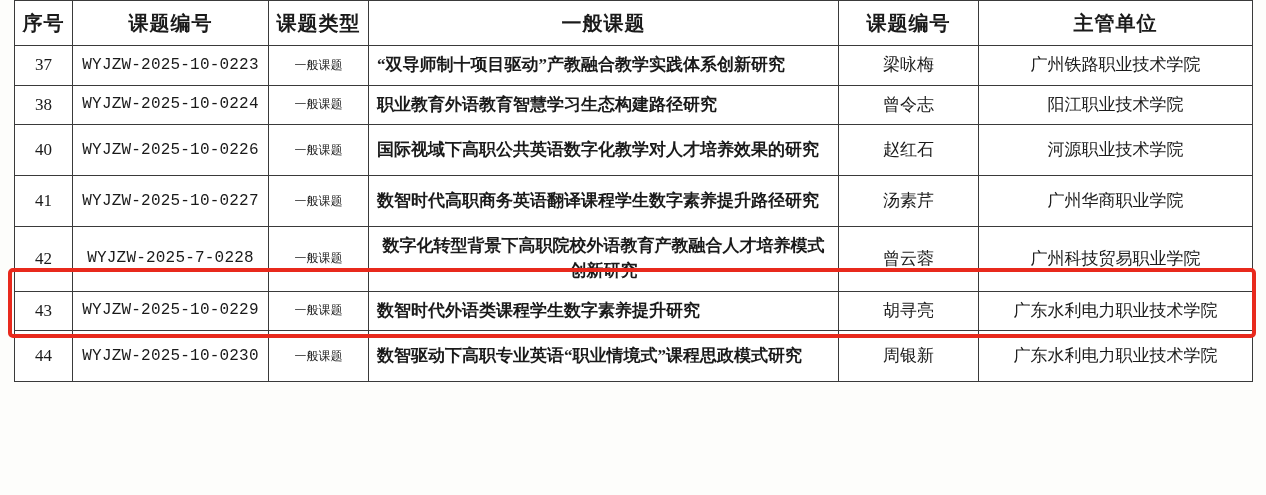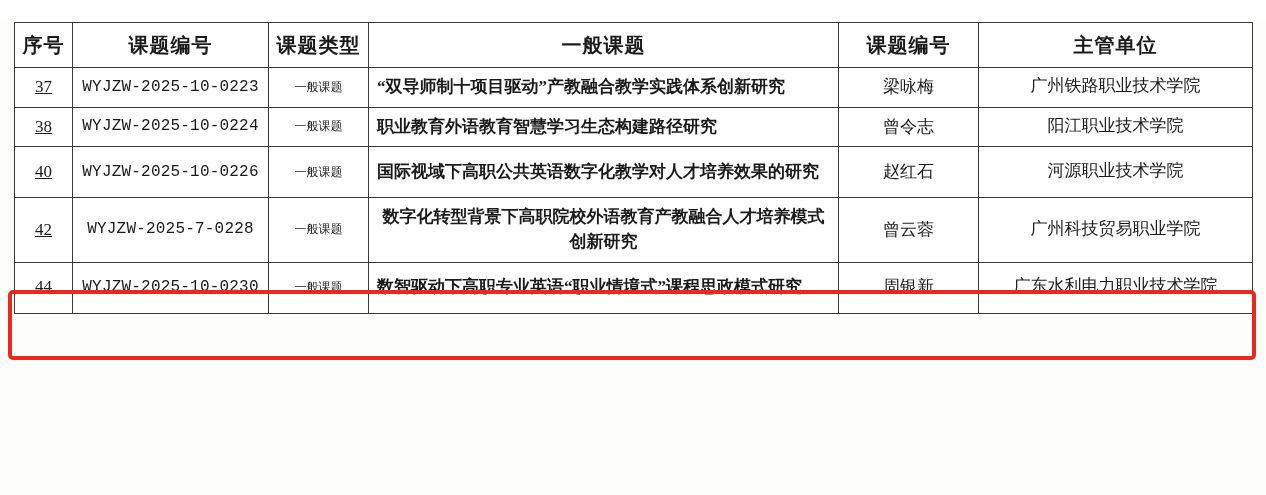--- a/index.html
+++ b/index.html
@@ -16,21 +16,21 @@
   }
   .page {
     position: relative;
     width: 1266px;
     height: 495px;
     background: #fdfdfb;
   }
   table.grant-table {
     border-collapse: collapse;
     width: 1238px;
-    margin: 22px 0 0 14px;
+    margin: 0 0 0 14px;
     table-layout: fixed;
     background: #ffffff;
   }
   table.grant-table col.c-seq    { width: 58px; }
   table.grant-table col.c-code   { width: 196px; }
   table.grant-table col.c-type   { width: 100px; }
   table.grant-table col.c-title  { width: 470px; }
   table.grant-table col.c-leader { width: 140px; }
   table.grant-table col.c-unit   { width: 274px; }
 
@@ -57,26 +57,26 @@
   }
   .cell.center {
     justify-content: center;
     text-align: center;
   }
   .cell.left {
     justify-content: flex-start;
     text-align: center;
     font-weight: bold;
   }
-  td.seq    .cell { font-size: 17px; text-decoration: underline; }
+  td.seq    .cell { font-size: 17px; }
   td.code   .cell { font-size: 16px; letter-spacing: .2px; font-family: "Liberation Mono", "DejaVu Sans Mono", monospace; }
   td.type   .cell { font-size: 12px; }
   td.title  .cell { font-size: 17px; }
   td.leader .cell { font-size: 17px; }
-  td.unit   .cell { font-size: 17px; font-family: Liberation Mono, monospace; }
+  td.unit   .cell { font-size: 17px; }
 
   tr.row-1 td .cell { min-height: 36px; }
   tr.row-2 td .cell { min-height: 50px; }
 
   
   .highlight-box {
     position: absolute;
     border: 4px solid #e8291c;
     border-radius: 5px;
     pointer-events: none;
@@ -163,36 +163,76 @@
           </td>
         <td class="leader">
             <div class="cell center">赵红石</div>
           </td>
         <td class="unit">
             <div class="cell center">河源职业技术学院</div>
           </td>
       </tr>
       <tr class="row-2">
         <td class="seq">
+            <div class="cell center">41</div>
+          </td>
+        <td class="code">
+            <div class="cell center">WYJZW-2025-10-0227</div>
+          </td>
+        <td class="type">
+            <div class="cell center">一般课题</div>
+          </td>
+        <td class="title">
+            <div class="cell left">数智时代高职商务英语翻译课程学生数字素养提升路径研究</div>
+          </td>
+        <td class="leader">
+            <div class="cell center">汤素芹</div>
+          </td>
+        <td class="unit">
+            <div class="cell center">广州华商职业学院</div>
+          </td>
+      </tr>
+      <tr class="row-2">
+        <td class="seq">
             <div class="cell center">42</div>
           </td>
         <td class="code">
             <div class="cell center">WYJZW-2025-7-0228</div>
           </td>
         <td class="type">
             <div class="cell center">一般课题</div>
           </td>
         <td class="title">
             <div class="cell left">数字化转型背景下高职院校外语教育产教融合人才培养模式创新研究</div>
           </td>
         <td class="leader">
             <div class="cell center">曾云蓉</div>
           </td>
         <td class="unit">
             <div class="cell center">广州科技贸易职业学院</div>
+          </td>
+      </tr>
+      <tr class="row-1">
+        <td class="seq">
+            <div class="cell center">43</div>
+          </td>
+        <td class="code">
+            <div class="cell center">WYJZW-2025-10-0229</div>
+          </td>
+        <td class="type">
+            <div class="cell center">一般课题</div>
+          </td>
+        <td class="title">
+            <div class="cell left">数智时代外语类课程学生数字素养提升研究</div>
+          </td>
+        <td class="leader">
+            <div class="cell center">胡寻亮</div>
+          </td>
+        <td class="unit">
+            <div class="cell center">广东水利电力职业技术学院</div>
           </td>
       </tr>
       <tr class="row-2">
         <td class="seq">
             <div class="cell center">44</div>
           </td>
         <td class="code">
             <div class="cell center">WYJZW-2025-10-0230</div>
           </td>
         <td class="type">

